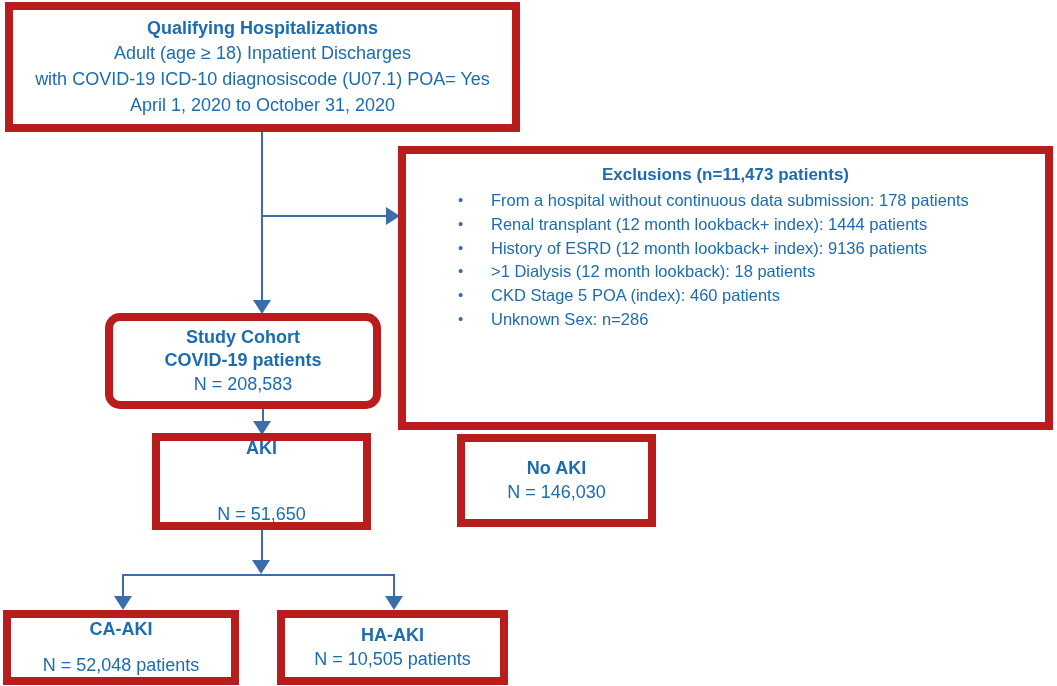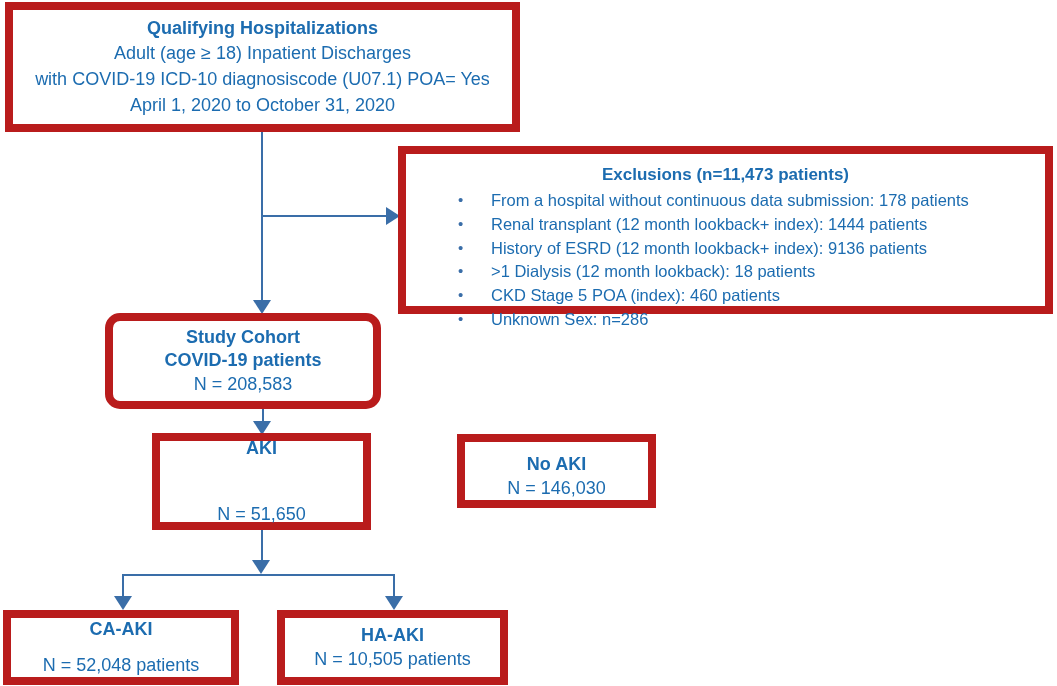--- a/index.html
+++ b/index.html
@@ -40,21 +40,21 @@
   }
 
   
   #box-qualifying {
     left: 5px; top: 2px; width: 515px; height: 130px;
     font-size: 18px;
   }
   #box-qualifying .line { line-height: 1.42; }
 
   #box-exclusions {
-    left: 398px; top: 146px; width: 655px; height: 168px;
+    left: 398px; top: 146px; width: 655px; height: 284px;
     font-size: 16.5px;
     display: block;
     text-align: left;
     padding: 0;
   }
   #excl-title {
     display: block;
     text-align: center;
     font-weight: bold;
     font-size: 17px;
@@ -86,23 +86,22 @@
     left: 105px; top: 313px; width: 276px; height: 96px;
     font-size: 18px;
     border-radius: 15px;
   }
   #box-aki {
     left: 152px; top: 433px; width: 219px; height: 97px;
     font-size: 18px;
     gap: 43px;
   }
   #box-noaki {
-    left: 457px; top: 434px; width: 199px; height: 74px;
-    font-size: 18px;
-    justify-content: flex-end;
+    left: 457px; top: 434px; width: 199px; height: 93px;
+    font-size: 18px;
   }
   #box-caaki {
     left: 3px; top: 610px; width: 236px; height: 75px;
     font-size: 18px;
     justify-content: space-between;
   }
   #box-haaki {
     left: 277px; top: 610px; width: 231px; height: 75px;
     font-size: 18px;
   }

